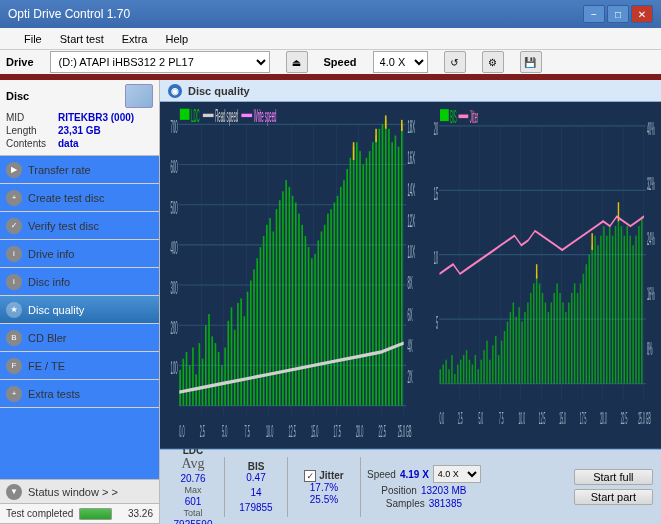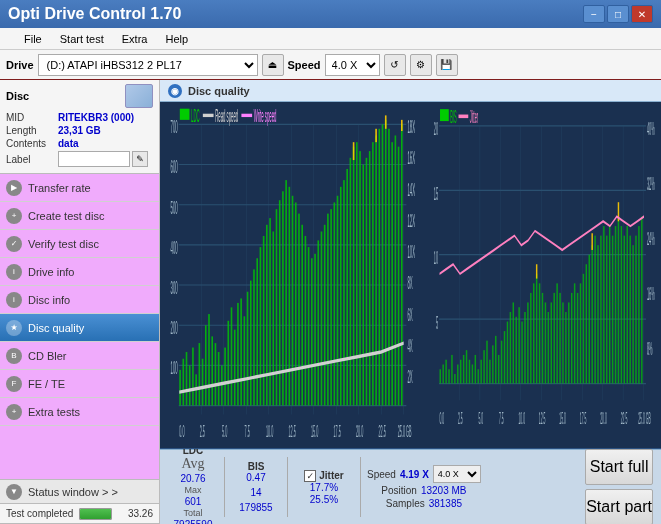--- a/index.html
+++ b/index.html
@@ -16,22 +16,22 @@
     .title-bar {
       background: linear-gradient(to bottom, #4a7dc0, #3a6aad);
       height: 28px;
       display: flex;
       align-items: center;
       justify-content: space-between;
       padding: 0 8px;
       color: white;
     }
     .title-bar-title {
-      font-size: 16px;
-      font-weight: bold;
+      font-size: 12px;
+      font-weight: normal;
     }
     .title-bar-controls {
       display: flex;
       gap: 2px;
     }
     .title-btn {
       width: 22px;
       height: 18px;
       background: #5a8fd0;
       border: 1px solid #3060a0;
@@ -63,22 +63,22 @@
       border-radius: 2px;
     }
 
     
     .drive-toolbar {
       background: #f5f5f5;
       height: 30px;
       display: flex;
       align-items: center;
       padding: 0 6px;
-      border-bottom: 1px solid #7f1d1d;
-      gap: 4px;
+      border-bottom: 6px solid #7f1d1d;
+      gap: 16px;
     }
     .drive-label {
       font-size: 11px;
       font-weight: bold;
     }
     .drive-select {
       height: 22px;
       font-size: 11px;
       border: 1px solid #aaa;
       background: white;
@@ -109,21 +109,21 @@
 
     
     .main-area {
       display: flex;
       height: calc(524px - 28px - 22px - 30px);
     }
 
     
     .sidebar {
       width: 160px;
-      background: #f0abfc;
+      background: #3b82f6;
       border-right: 1px solid #bbb;
       display: flex;
       flex-direction: column;
       flex-shrink: 0;
     }
 
     
     .disc-info-panel {
       background: #f5f5f5;
       border-bottom: 1px solid #bbb;
@@ -329,25 +329,25 @@
       height: 12px;
       border: 1px solid #666;
       background: white;
       display: flex;
       align-items: center;
       justify-content: center;
       font-size: 9px;
       color: #333;
     }
     .action-btn {
-      height: 36px;
-      padding: 0 0;
+      height: 16px;
+      padding: 0 16px;
       background: linear-gradient(to bottom, #f0f0f0, #d8d8d8);
       border: 1px solid #aaa;
-      font-size: 16px;
+      font-size: 11px;
       cursor: pointer;
       border-radius: 2px;
       white-space: nowrap;
     }
   </style>
 </head>
 <body>
 
 <div class="title-bar">
   <span class="title-bar-title">Opti Drive Control 1.70</span>
@@ -393,25 +393,20 @@
         <span class="disc-row-label">MID</span>
         <span class="disc-row-value blue">RITEKBR3 (000)</span>
       </div>
       <div class="disc-row">
         <span class="disc-row-label">Length</span>
         <span class="disc-row-value blue">23,31 GB</span>
       </div>
       <div class="disc-row">
         <span class="disc-row-label">Contents</span>
         <span class="disc-row-value blue">data</span>
-      </div>
-      <div class="disc-row">
-        <span class="disc-row-label">Label</span>
-        <input class="label-input" type="text" style="">
-        <div class="label-btn">✎</div>
       </div>
     </div>
 
     <div class="nav-items">
       <div class="nav-item">
         <div class="nav-icon">▶</div>
         <span>Transfer rate</span>
       </div>
       <div class="nav-item">
         <div class="nav-icon">+</div>

